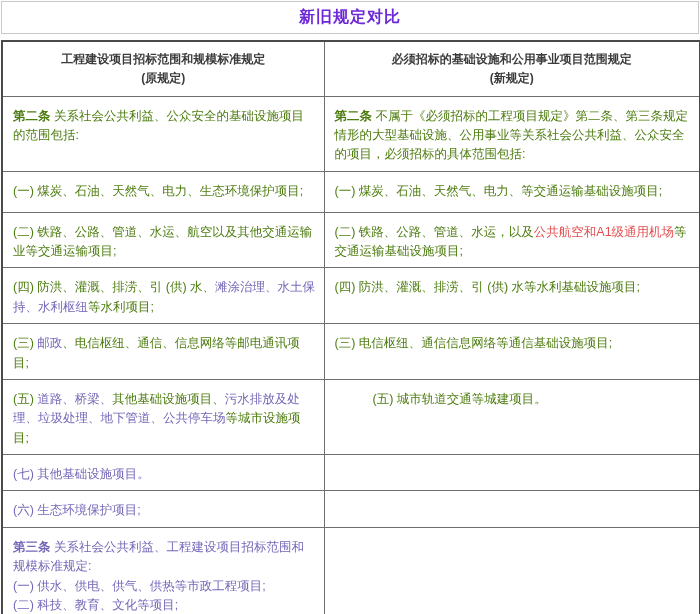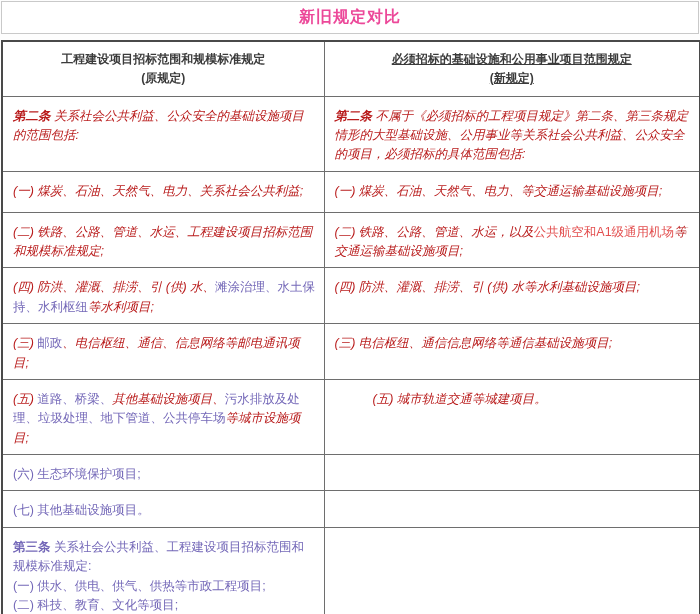--- a/index.html
+++ b/index.html
@@ -21,21 +21,21 @@
     height: 33px;
     border: 1px solid #c9c9c9;
     background: #ffffff;
     display: flex; align-items: center; justify-content: center;
     box-sizing: border-box;
   }
   .title-box .title-text {
     font-family: Liberation Sans, sans-serif;
     font-weight: bold;
     font-size: 16px;
-    color: #ec4899;
+    color: #6d28d9;
     letter-spacing: 1px;
   }
   table.cmp {
     position: absolute;
     left: 1px; top: 40px;
     width: 698px;
     border-collapse: collapse;
     table-layout: fixed;
     background: #ffffff;
     border: 2px solid #4a4a4a;
@@ -55,25 +55,25 @@
     height: 55px;
     vertical-align: middle;
     text-align: center;
     font-weight: bold;
     font-size: 12px;
     line-height: 1.6;
     padding: 4px 6px;
     white-space: normal;
   }
   .th-old { color: var(--c-old-header, #5b4da8); }
-  .th-new { color: var(--c-new-header, #e11d1d); text-decoration: underline; }
+  .th-new { color: var(--c-new-header, #e11d1d); }
   .seg-bold { font-weight: bold; }
   .c-purple { color: var(--c-purple, #7468b8); }
   .c-red { color: var(--c-red, #e34f4f); margin-top: 47px; }
-  .c-black { color: #b91c1c; font-style: italic; }
+  .c-black { color: #4d7c0f; }
 </style>
 </head>
 <body>
 
 <div class="page">
 
   <div class="title-box">
     <span class="title-text">新旧规定对比</span>
   </div>
 
@@ -93,46 +93,46 @@
           <div>(新规定)</div>
         </th>
       </tr>
     </thead>
     <tbody>
         <tr>
           <td style="height: 70px;"><span class="seg-bold c-black">第二条 </span><span class="c-black">关系社会公共利益、公众安全的基础设施项目的范围包括:</span></td>
           <td style="height: 70px;"><span class="seg-bold c-black">第二条 </span><span class="c-black">不属于《必须招标的工程项目规定》第二条、第三条规定情形的大型基础设施、公用事业等关系社会公共利益、公众安全的项目，必须招标的具体范围包括:</span></td>
         </tr>
         <tr>
-          <td style="height: 41px;"><span class="c-black">(一) 煤炭、石油、天然气、电力、关系社会公共利益;</span></td>
+          <td style="height: 41px;"><span class="c-black">(一) 煤炭、石油、天然气、电力、生态环境保护项目;</span></td>
           <td style="height: 41px;"><span class="c-black">(一) 煤炭、石油、天然气、电力、等交通运输基础设施项目;</span></td>
         </tr>
         <tr>
-          <td style="height: 52px;"><span class="c-black">(二) 铁路、公路、管道、水运、工程建设项目招标范围和规模标准规定;</span></td>
+          <td style="height: 52px;"><span class="c-black">(二) 铁路、公路、管道、水运、航空以及其他交通运输业等交通运输项目;</span></td>
           <td style="height: 52px;"><span class="c-black">(二) 铁路、公路、管道、水运，以及</span><span class="c-red">公共航空和A1级通用机场</span><span class="c-black">等交通运输基础设施项目;</span></td>
         </tr>
         <tr>
           <td style="height: 46px;"><span class="c-black">(四) 防洪、灌溉、排涝、引 (供) 水、</span><span class="c-purple">滩涂治理、水土保持、水利枢纽</span><span class="c-black">等水利项目;</span></td>
           <td style="height: 46px;"><span class="c-black">(四) 防洪、灌溉、排涝、引 (供) 水等水利基础设施项目;</span></td>
         </tr>
         <tr>
           <td style="height: 38px;"><span class="c-black">(三) </span><span class="c-purple">邮政</span><span class="c-black">、电信枢纽、通信、信息网络等邮电通讯项目;</span></td>
           <td style="height: 38px;"><span class="c-black">(三) 电信枢纽、通信信息网络等通信基础设施项目;</span></td>
         </tr>
         <tr>
           <td style="height: 52px;"><span class="c-black">(五) </span><span class="c-purple">道路、桥梁、</span><span class="c-black">其他基础设施项目、</span><span class="c-purple">污水排放及处理、垃圾处理、地下管道、公共停车场</span><span class="c-black">等城市设施项目;</span></td>
           <td style="height: 52px; padding-left: 48px;"><span class="c-black">(五) 城市轨道交通等城建项目。</span></td>
         </tr>
         <tr>
+          <td style="height: 28px;"><span class="c-purple">(七) 其他基础设施项目。</span></td>
+          <td style="height: 28px;"></td>
+        </tr>
+        <tr>
           <td style="height: 30px;"><span class="c-purple">(六) 生态环境保护项目;</span></td>
           <td style="height: 30px;"></td>
-        </tr>
-        <tr>
-          <td style="height: 28px;"><span class="c-purple">(七) 其他基础设施项目。</span></td>
-          <td style="height: 28px;"></td>
         </tr>
         <tr>
           <td style="height: 160px;"><span class="seg-bold c-purple">第三条 </span><span class="c-purple">关系社会公共利益、工程建设项目招标范围和规模标准规定:</span><span class="c-purple">
 (一) 供水、供电、供气、供热等市政工程项目;</span><span class="c-purple">
 (二) 科技、教育、文化等项目;</span><span class="c-purple">
 (三) 体育、旅游等项目;</span></td>
           <td style="height: 160px;"></td>
         </tr>
       </tbody>
   </table>

